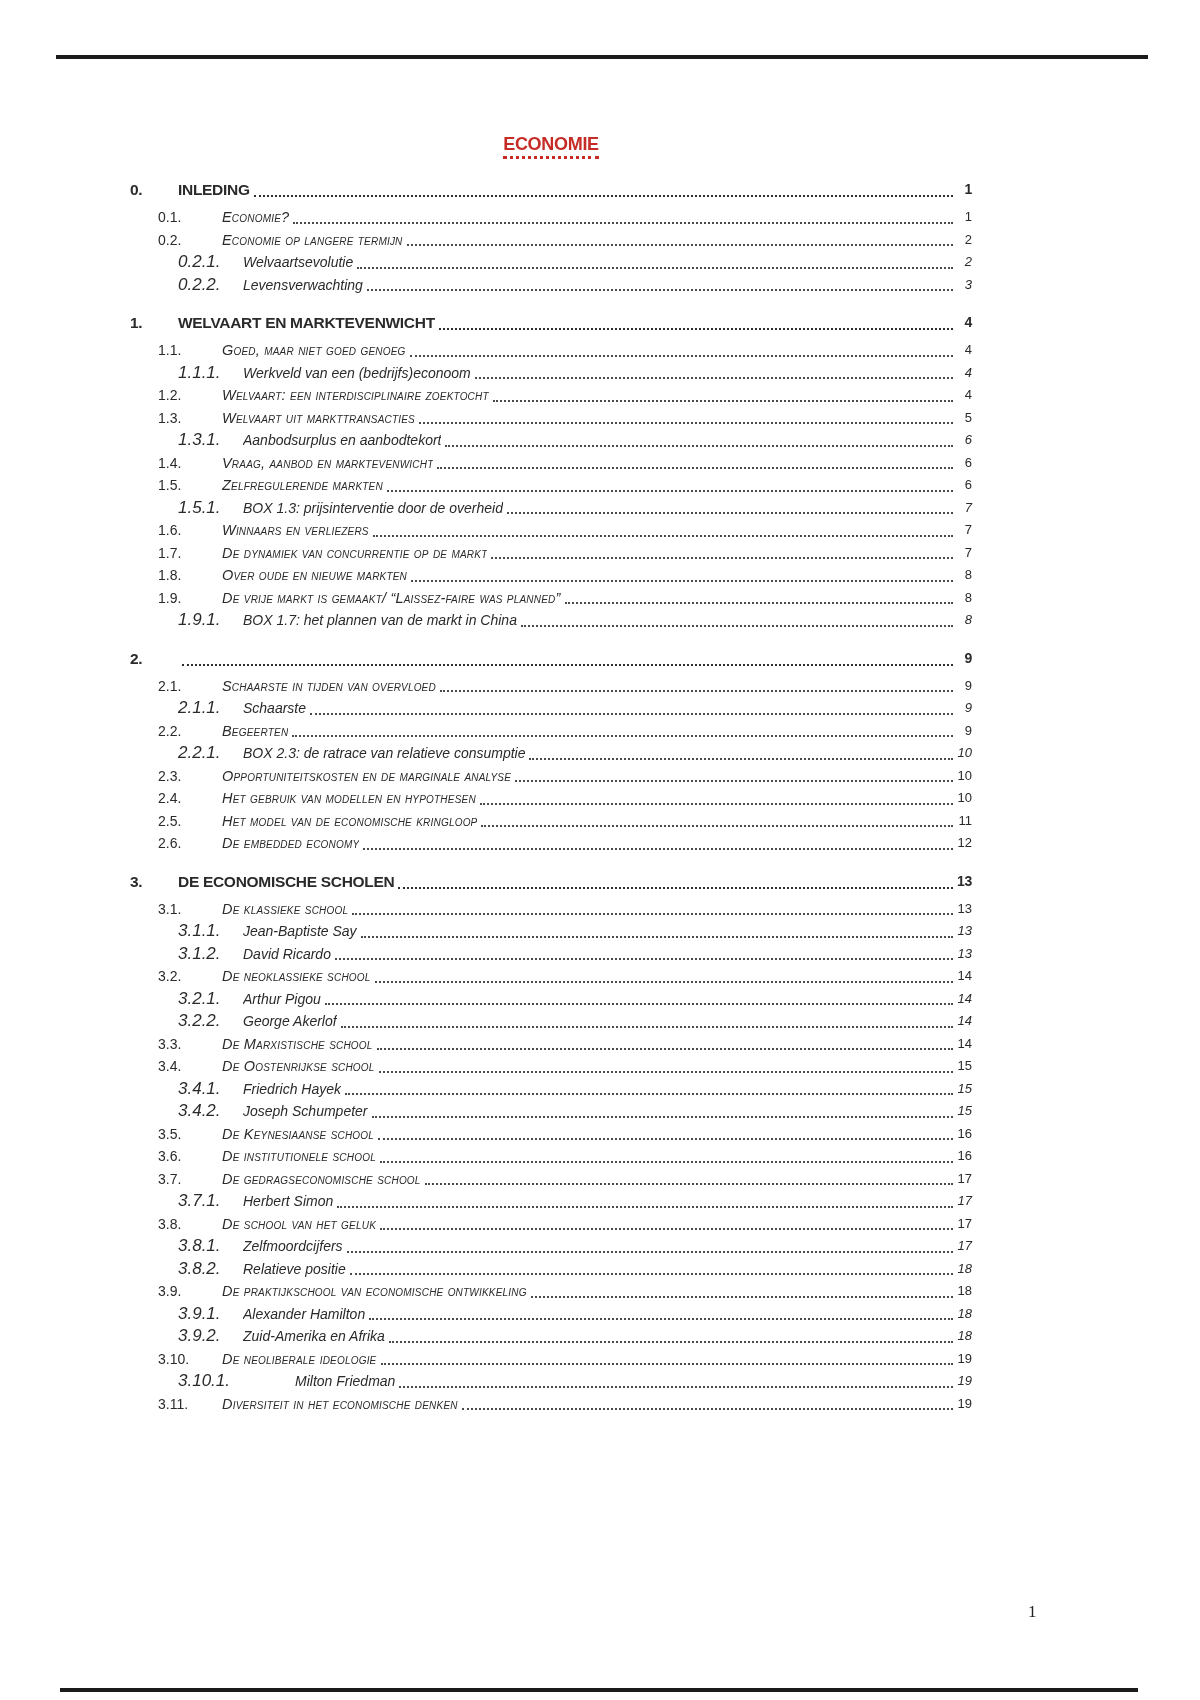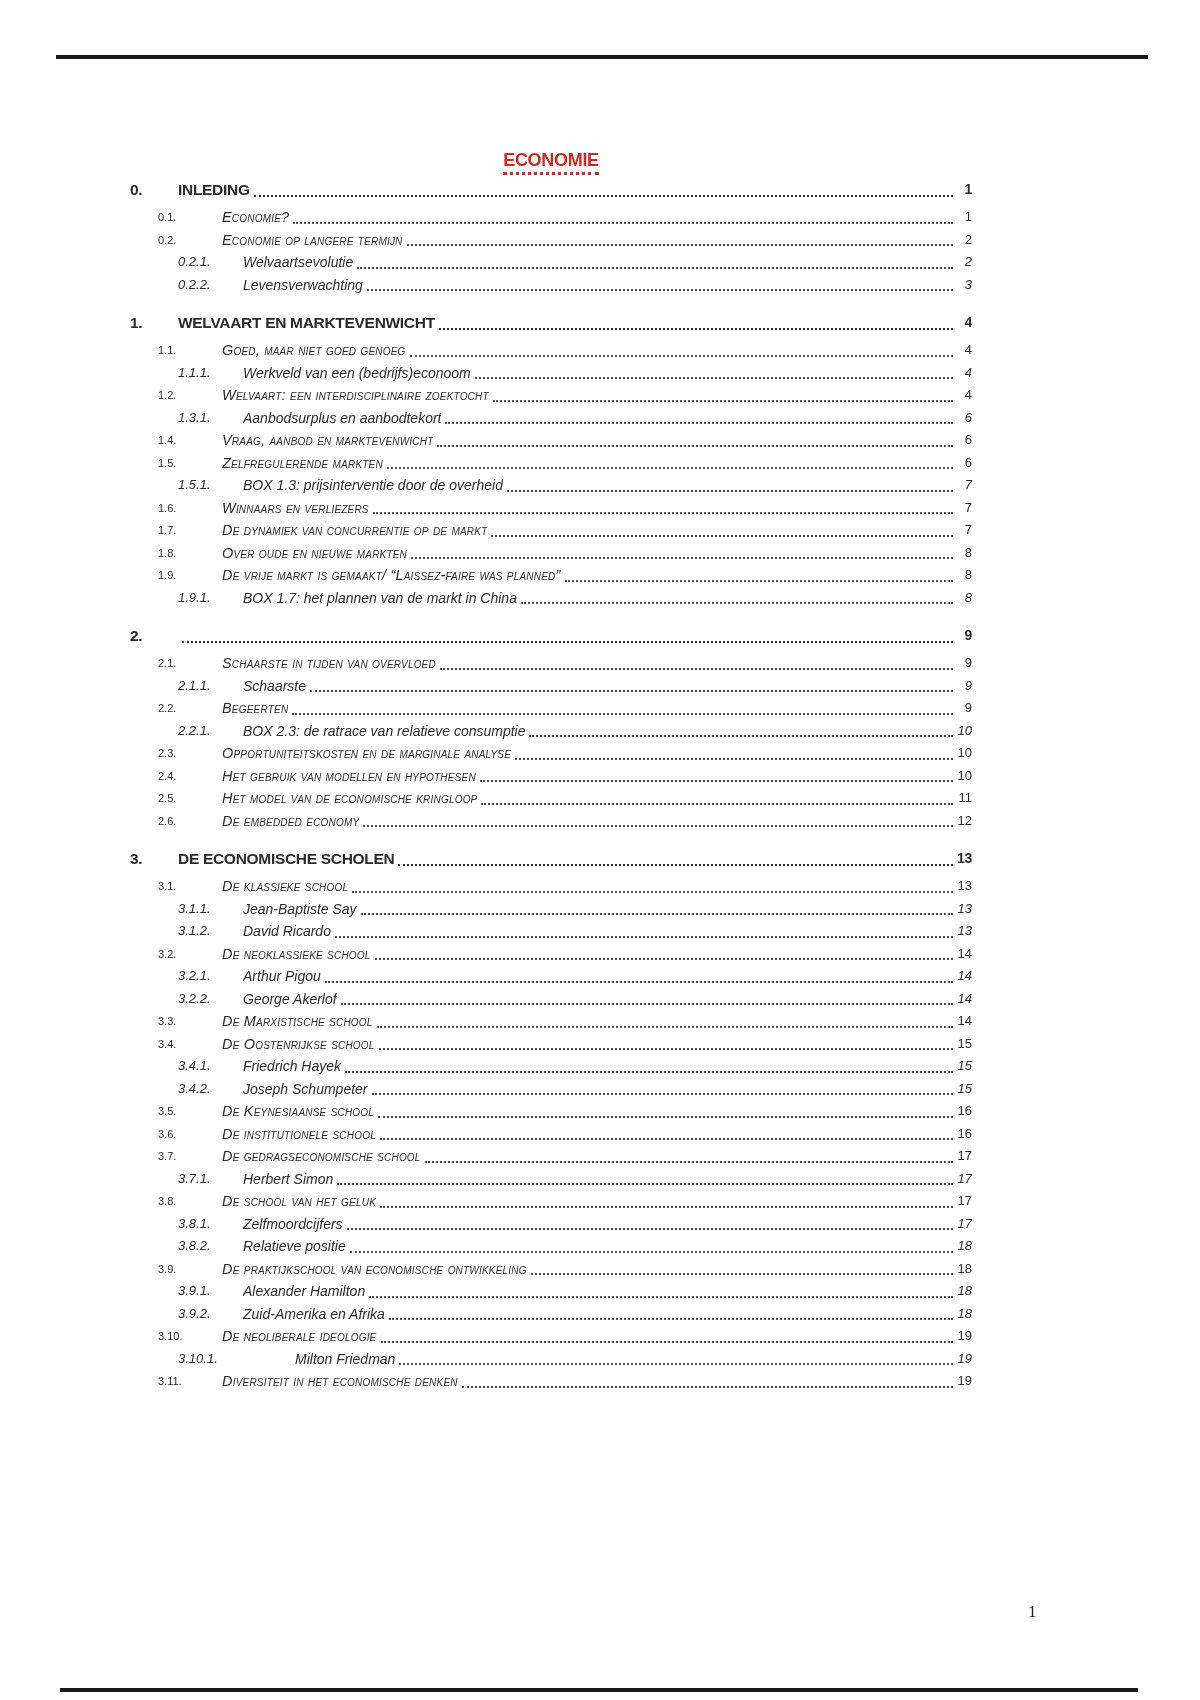--- a/index.html
+++ b/index.html
@@ -27,21 +27,20 @@
     text-align: center;
   }
   .doc-title {
     display: inline-block;
     font-size: 18px;
     font-weight: bold;
     letter-spacing: -0.3px;
     color: #c62b26;
     border-bottom: 3px dotted #c62b26;
     padding-bottom: 1px;
-    margin-top: 16px;
   }
 
   .toc {
     position: absolute;
     left: 130px;
     top: 176px;
     width: 842px;
   }
   .row {
     display: flex;
@@ -76,26 +75,26 @@
     margin-top: 13px;
     margin-bottom: 3px;
   }
   .row.l1:first-child { margin-top: 0; }
   .row.l1 .num { width: 48px; }
   .row.l1 .leader { border-bottom: 2.5px dotted #2e2e2e; margin-bottom: 6px; }
   .row.l1 .pg { font-size: 14px; }
 
   
   .row.l2 { padding-left: 28px; font-size: 13.5px; }
-  .row.l2 .num { width: 64px; font-size: 11px; }
+  .row.l2 .num { width: 64px; font-size: 14px; }
   .row.l2 .label { font-variant: small-caps; letter-spacing: 0.2px; font-size: 14.5px; font-style: italic; }
 
   
   .row.l3 { padding-left: 48px; font-style: italic; font-size: 14px; }
-  .row.l3 .num { width: 65px; font-size: 13px; }
+  .row.l3 .num { width: 65px; font-size: 17px; }
   .row.l3 .num.wide { width: 117px; margin-top: 20px; }
   .row.l3 .pg { font-style: italic; }
 
   .footer-pg {
     position: absolute;
     left: 1028px;
     top: 1602px;
     font-family: "Liberation Serif", serif;
     font-size: 17px;
     color: #222;
@@ -158,20 +157,26 @@
       <span class="label">Werkveld van een (bedrijfs)econoom</span>
       <span class="leader"></span>
       <span class="pg">4</span>
     </div>
     <div class="row l2">
       <span class="num">1.2.</span>
       <span class="label">Welvaart: een interdisciplinaire zoektocht</span>
       <span class="leader"></span>
       <span class="pg">4</span>
     </div>
+    <div class="row l2">
+      <span class="num">1.3.</span>
+      <span class="label">Welvaart uit markttransacties</span>
+      <span class="leader"></span>
+      <span class="pg">5</span>
+    </div>
     <div class="row l3">
       <span class="num">1.3.1.</span>
       <span class="label">Aanbodsurplus en aanbodtekort</span>
       <span class="leader"></span>
       <span class="pg">6</span>
     </div>
     <div class="row l2">
       <span class="num">1.4.</span>
       <span class="label">Vraag, aanbod en marktevenwicht</span>
       <span class="leader"></span>

